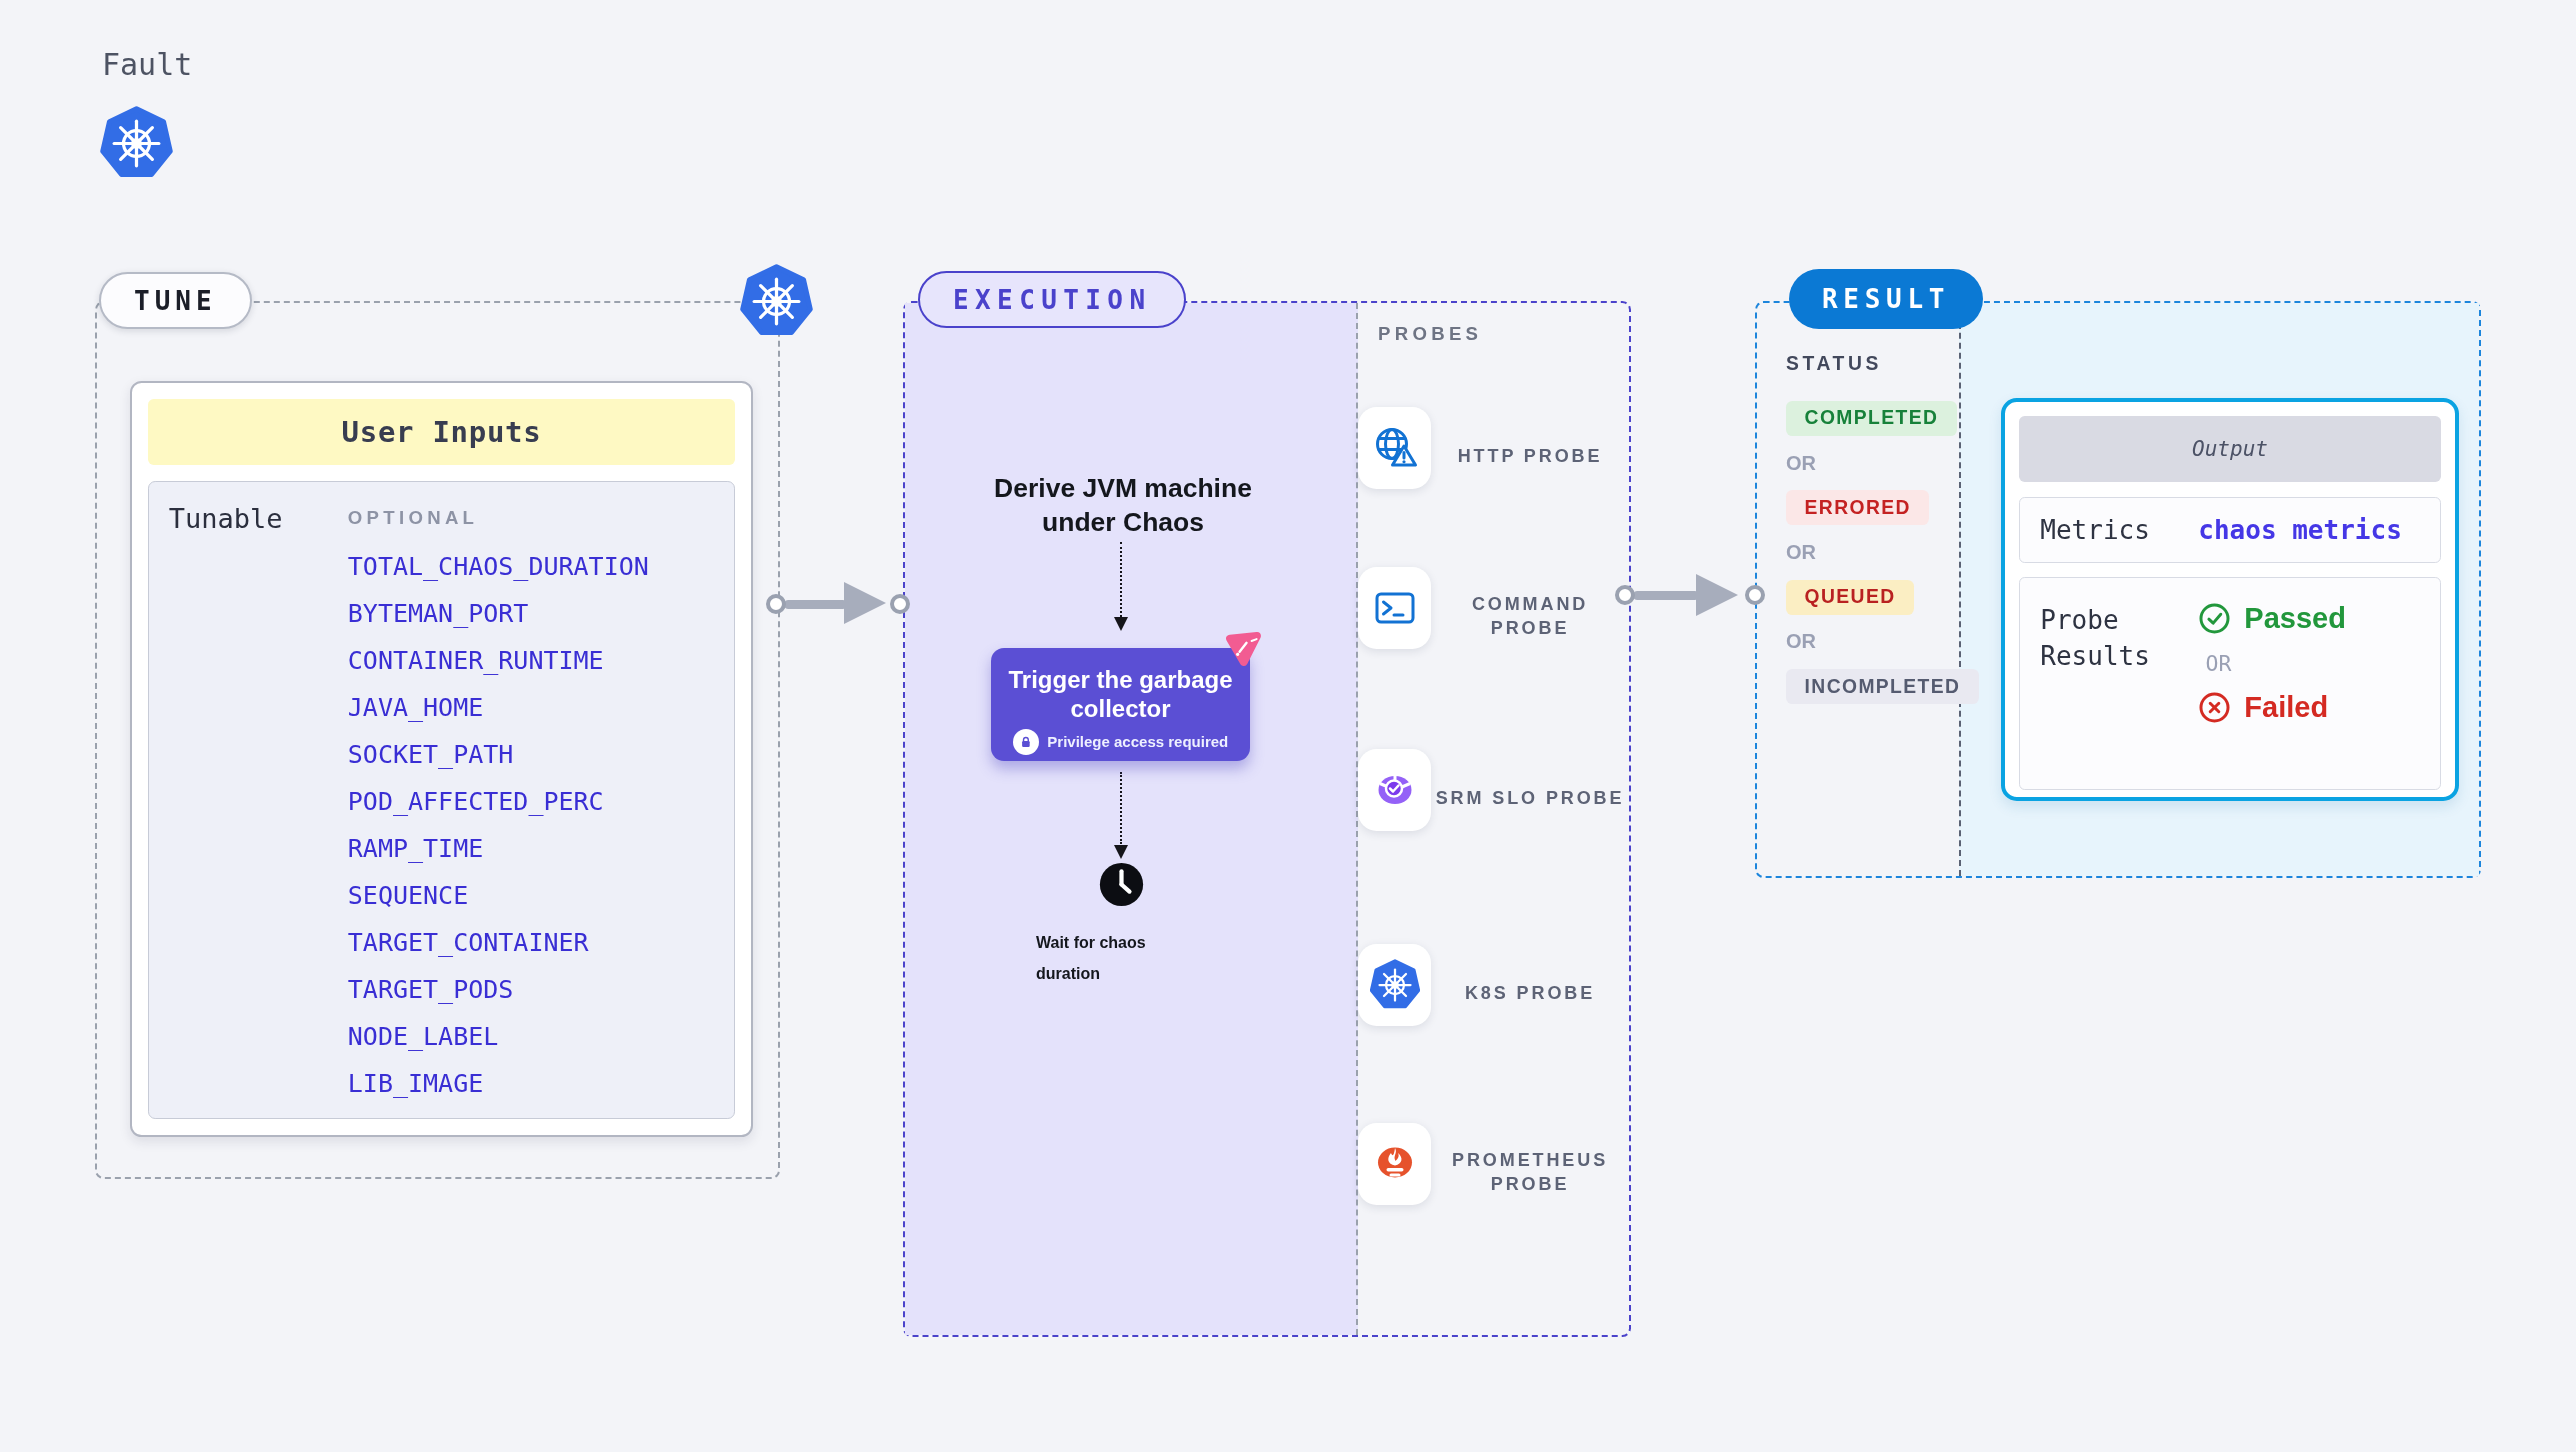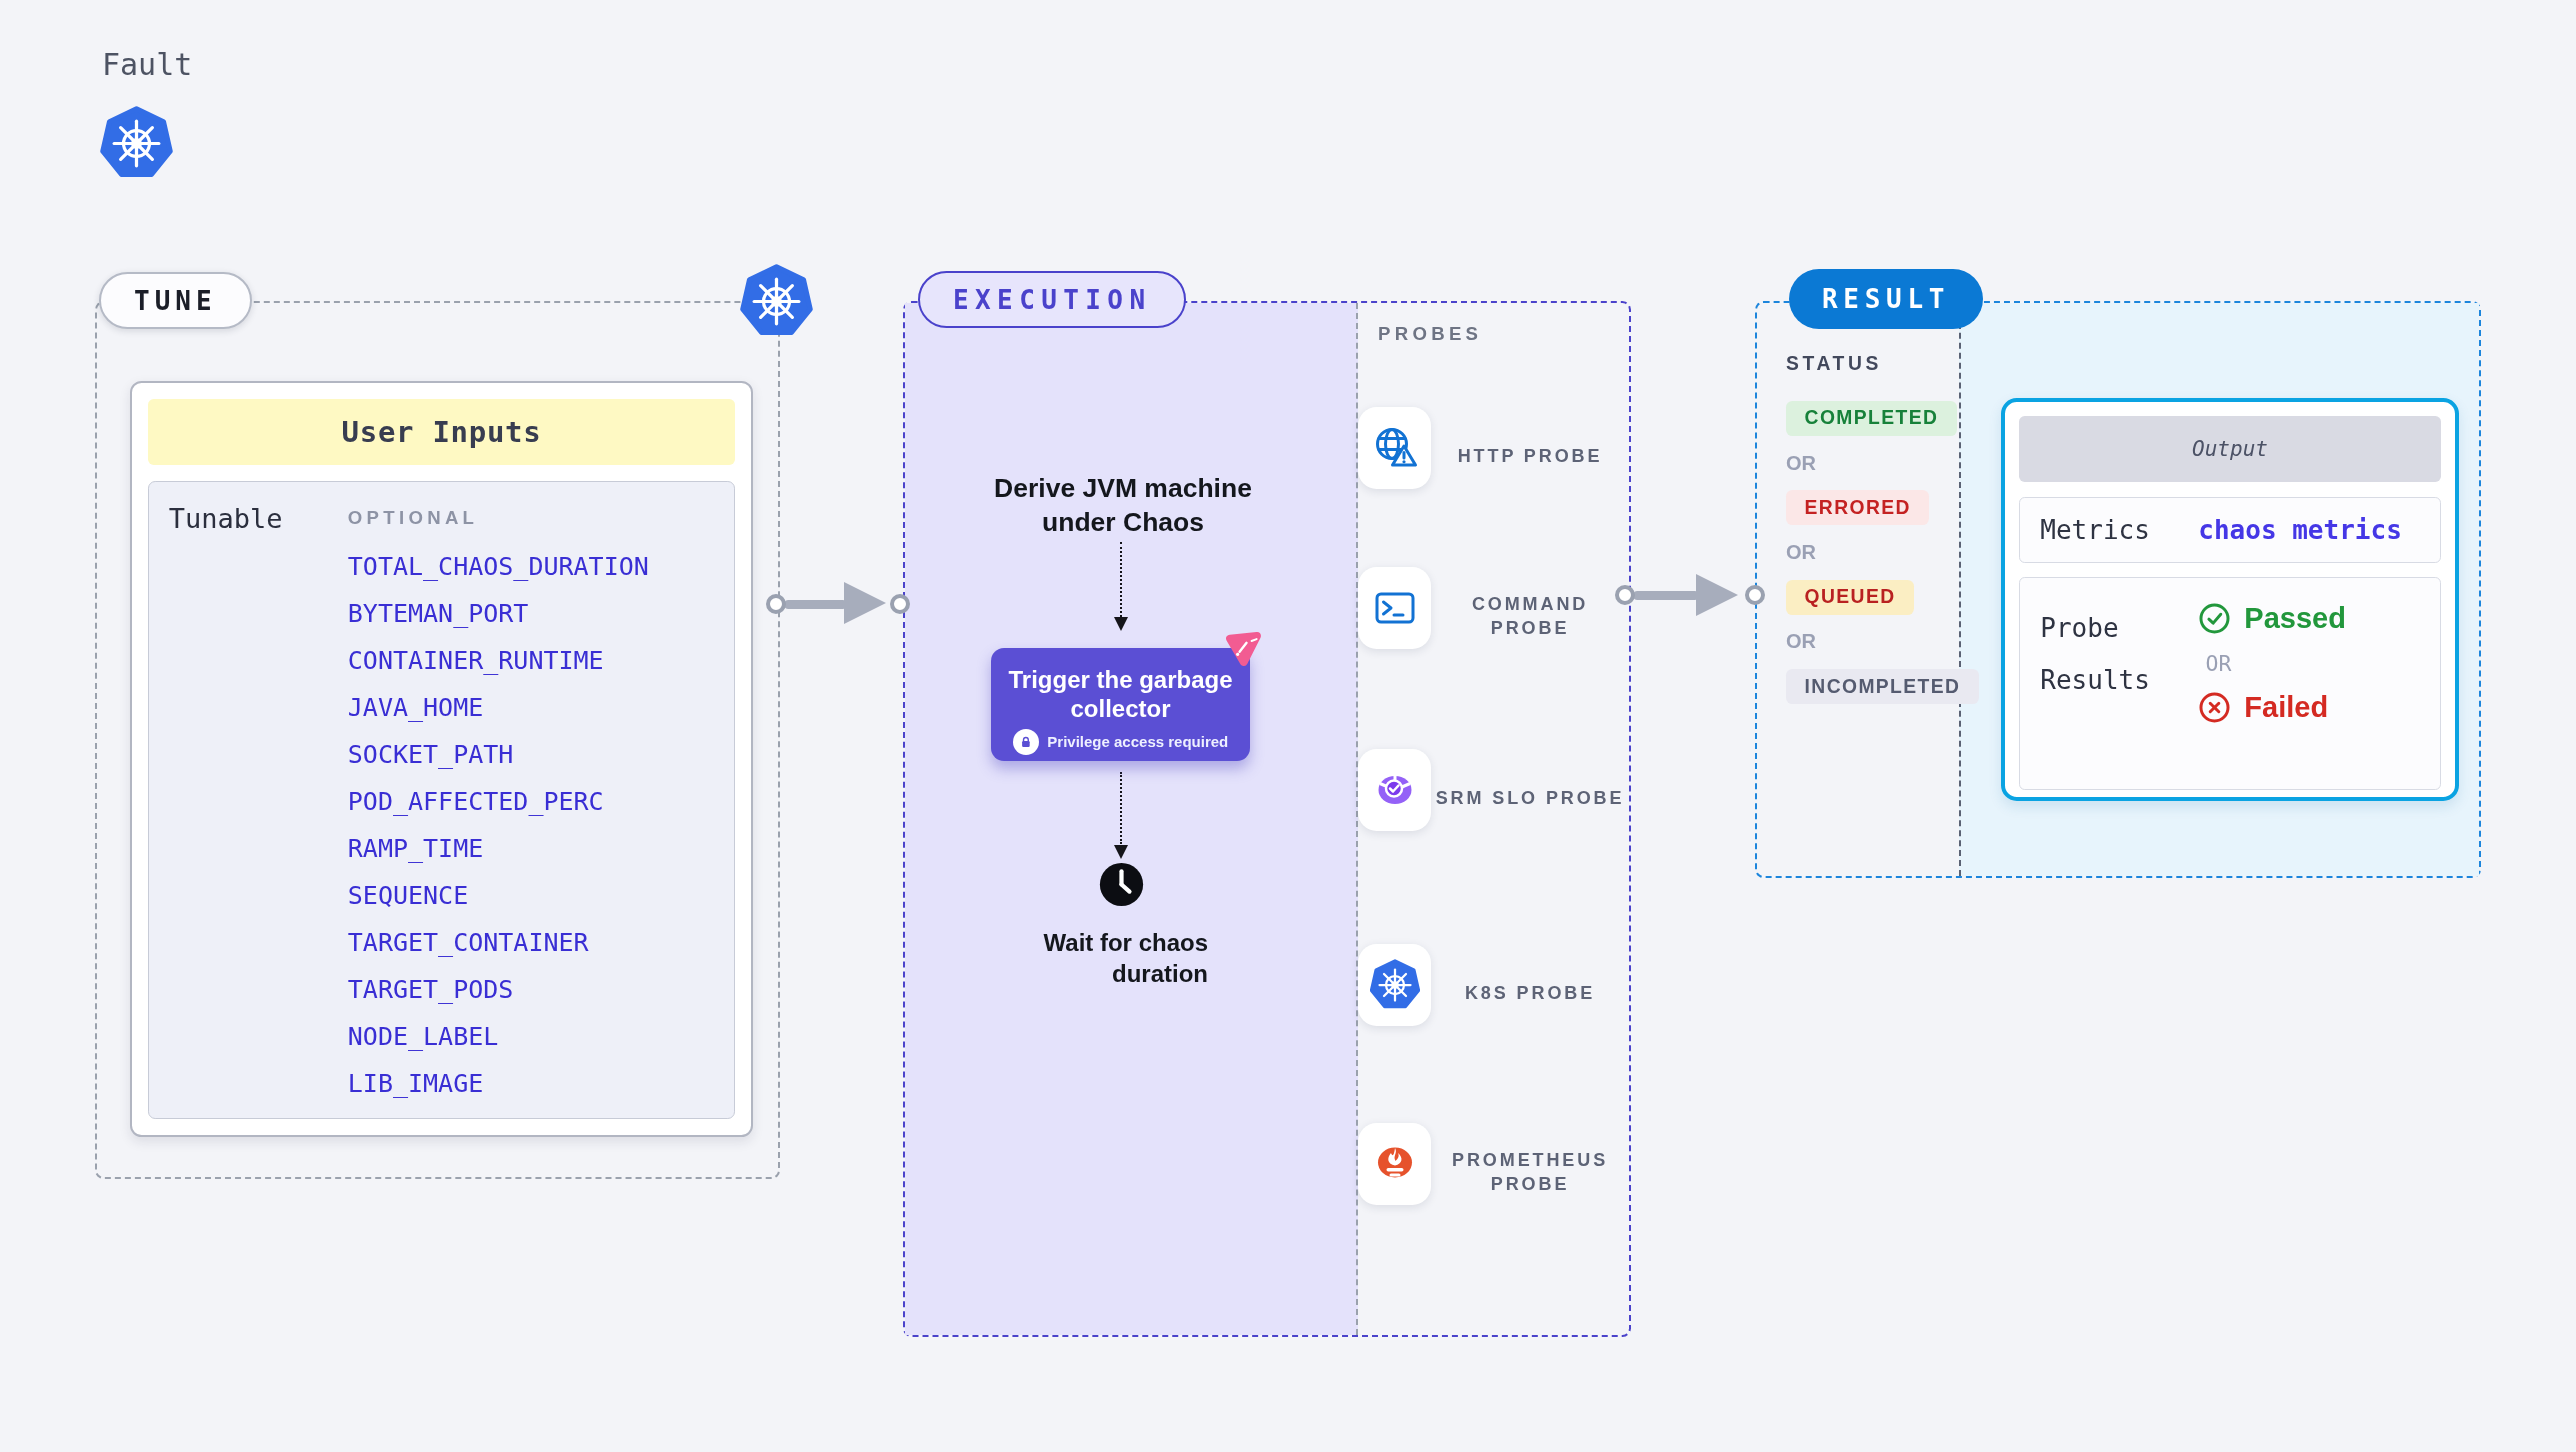--- a/index.html
+++ b/index.html
@@ -71,22 +71,22 @@
       border-radius:13px;box-shadow:0 7.2px 14.3px rgba(70,60,190,.35);z-index:5;text-align:center;
       box-sizing:border-box;padding-top:11.5px;cursor:pointer;border:none;}
   .trigger-title{color:#fff;font-size:24px;line-height:29px;font-weight:800;width:236px;margin:0 auto;}
   .trigger-badge{margin-top:6.4px;display:flex;align-items:center;justify-content:center;gap:8.6px;}
   .lock-wrap{width:26px;height:26px;border-radius:50%;background:#fff;display:flex;
       align-items:center;justify-content:center;}
   .lock-wrap svg{width:15.8px;height:15.8px;}
   .trigger-badge-text{color:#eef0ff;font-size:15px;font-weight:600;}
   .litmus{position:absolute;left:1222px;top:628px;width:40px;height:40px;z-index:6;transform:rotate(6deg);}
   .clock{position:absolute;left:1098px;top:861px;width:47px;height:47px;z-index:4;}
-  .wait-text{position:absolute;left:1036px;top:927px;width:172px;text-align:right;
-      font-size:24px;line-height:31px;font-weight:800;color:#14171d;z-index:4;}
+  .wait-text{position:absolute;left:1036px;top:927px;width:172px;text-align:left;
+      font-size:16px;line-height:31px;font-weight:800;color:#14171d;z-index:4;}
 
   
   .probes-label{position:absolute;left:473px;top:20px;font-size:18.6px;font-weight:700;color:#6e7484;
       letter-spacing:4.3px;}
   #probe-list{position:absolute;left:453px;top:0;width:271px;height:100%;}
   .probe{position:absolute;left:0;width:100%;display:flex;align-items:center;}
   .probe-card{width:82px;height:82px;background:#fff;border-radius:18.6px;
       box-shadow:0 2.9px 8.6px rgba(25,35,70,.10);display:flex;align-items:center;justify-content:center;
       cursor:pointer;}
   .probe-card svg{width:52px;height:52px;}
@@ -103,21 +103,21 @@
   .output-card{position:absolute;left:244px;top:95px;width:458px;height:403px;background:#fff;
       border:4.3px solid #0aa3e2;border-radius:15.8px;box-sizing:border-box;padding:14.3px;
       box-shadow:0 5.7px 13px rgba(10,100,160,.12);}
   .output-header{height:66px;background:#d9dae3;border-radius:5.7px;display:flex;align-items:center;
       justify-content:center;font-family:"DejaVu Sans Mono",monospace;font-size:21px;color:#4c5266;font-style:italic;}
   .orow{margin-top:14.3px;border:1.4px solid #d8dbe4;background:#fcfcfe;border-radius:5.7px;box-sizing:border-box;}
   .orow-metrics{height:66px;display:flex;align-items:center;padding:0 20px;}
   .metrics-label{font-family:"DejaVu Sans Mono",monospace;font-size:26px;color:#2e3342;width:158px;flex:none;}
   .metrics-value{font-family:"DejaVu Sans Mono",monospace;font-size:26px;color:#4537e6;font-weight:600;}
   .orow-results{height:213px;padding:24px 20px;display:flex;}
-  .pr-label{font-family:"DejaVu Sans Mono",monospace;font-size:26px;line-height:52px;color:#2e3342;
+  .pr-label{font-family:"DejaVu Sans Mono",monospace;font-size:26px;line-height:36px;color:#2e3342;
       width:158px;flex:none;}
   .pr-results{display:flex;flex-direction:column;}
   .res-row{display:flex;align-items:center;gap:13px;}
   .res-row svg{width:33px;height:33px;}
   .res-passed{color:#22973c;} .res-failed{color:#d42a22;}
   .res-text{font-size:29px;font-weight:800;}
   .pr-or{font-family:"DejaVu Sans Mono",monospace;font-size:21.5px;color:#9aa0b4;margin:15.8px 0 15.8px 7.2px;}
   .hidden-defs{position:absolute;width:0;height:0;overflow:hidden;}
 </style>
 </head>

